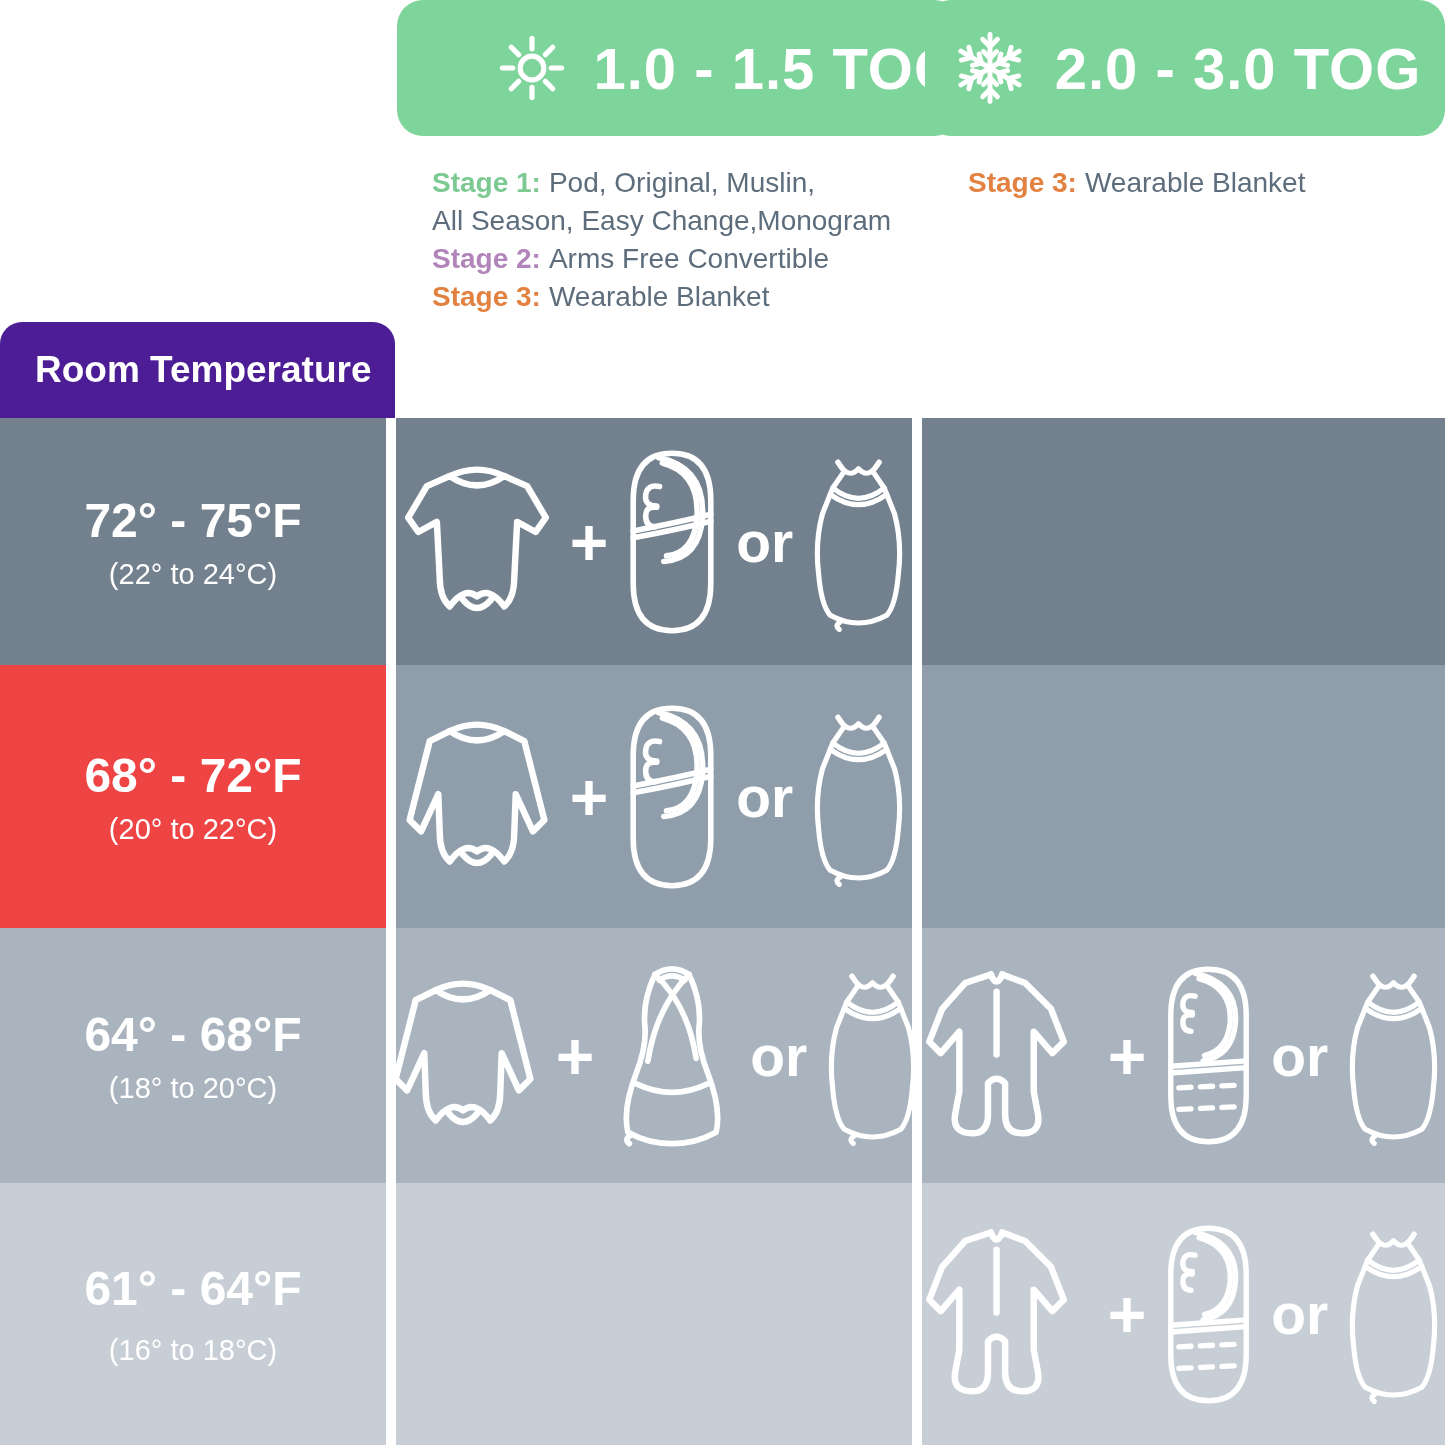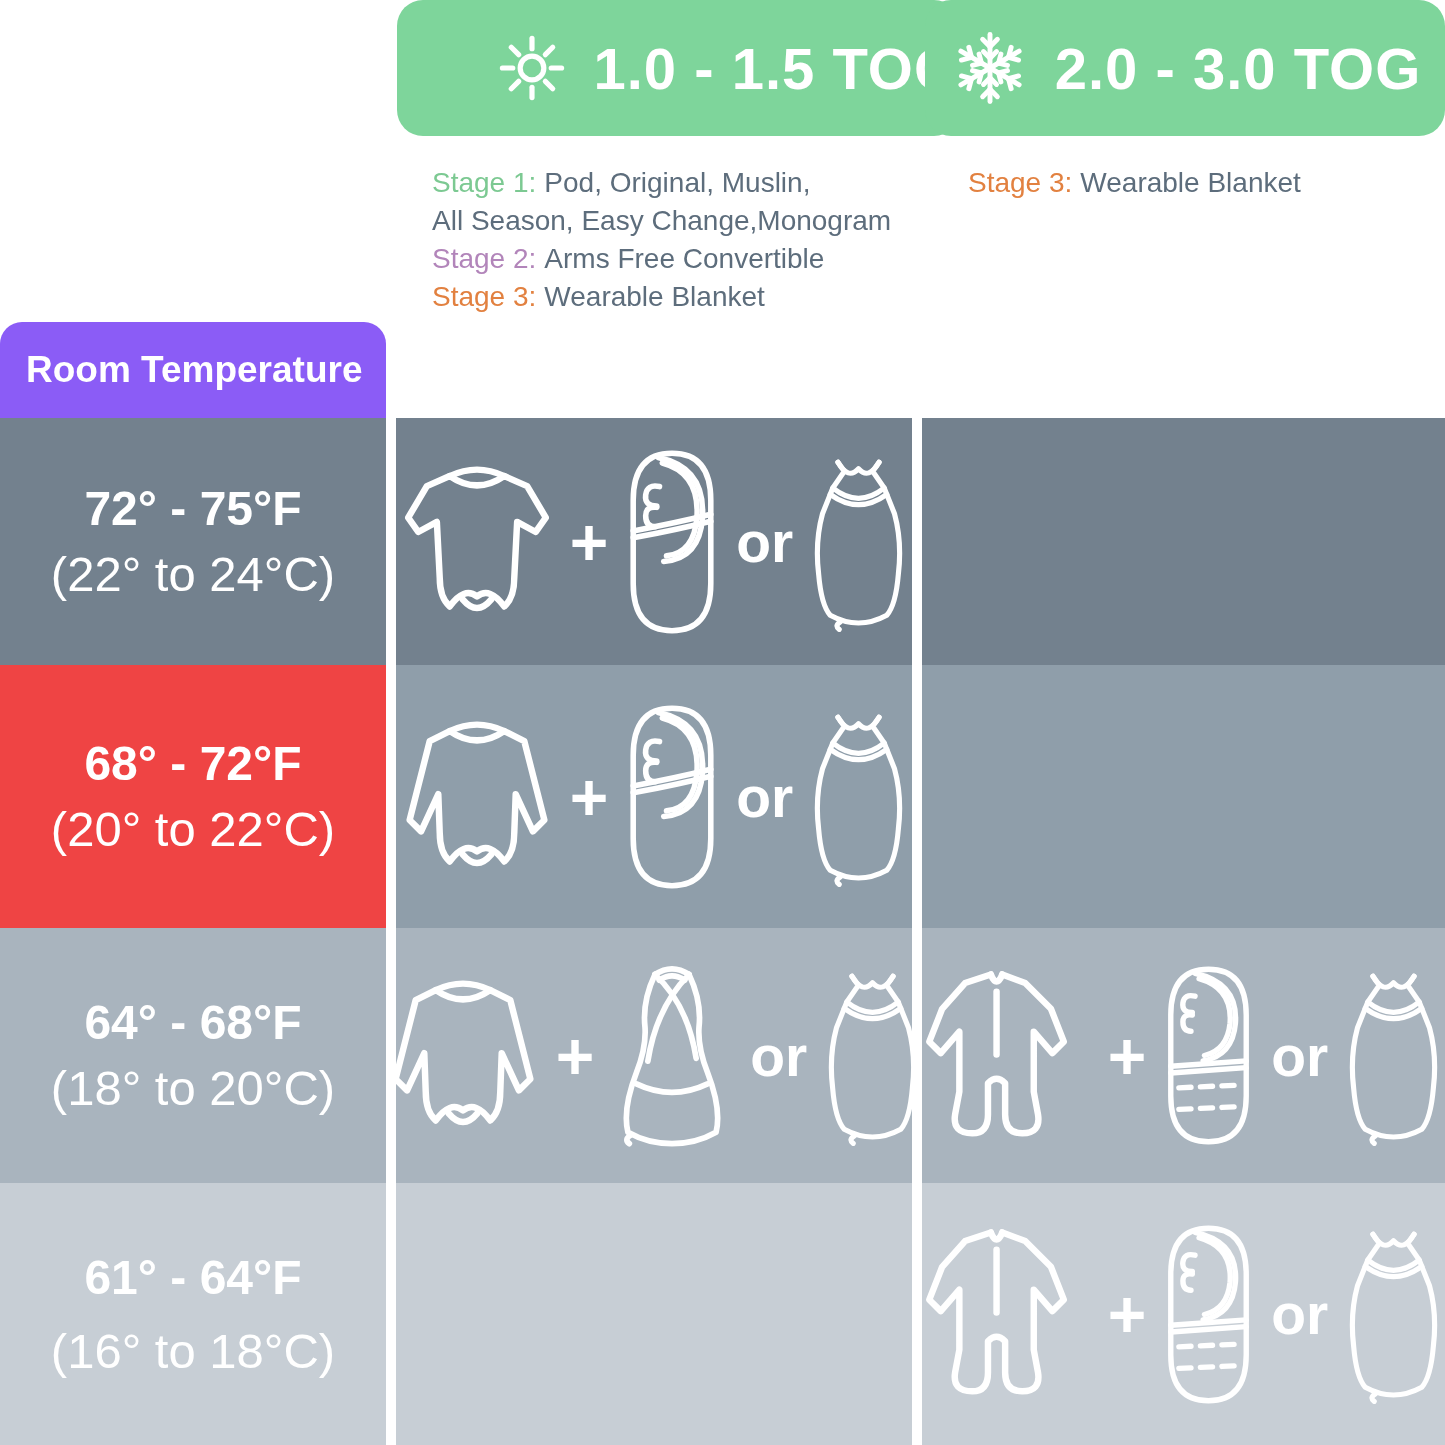--- a/index.html
+++ b/index.html
@@ -15,42 +15,42 @@
   .pill-label{color:#fff;font-size:58px;font-weight:bold;letter-spacing:1px;}
   .hicon{stroke:#fff;fill:none;}
   .hicon.sun{width:74px;height:74px;}
   .hicon.snowflake{width:82px;height:82px;}
 
   
   .notes{position:absolute;top:164px;}
   .notes-warm{left:432px;}
   .notes-cold{left:968px;}
   .note-line{font-size:28px;line-height:38px;white-space:nowrap;}
-  .note-label{font-weight:normal;margin-right:8px;text-align:right;}
+  .note-label{font-weight:bold;margin-right:8px;text-align:right;}
   .note-label:empty{display:none;margin:0;}
 
   
   .room-tab{position:absolute;left:0;top:322px;width:386px;height:96px;
             border-radius:22px 22px 0 0;display:flex;align-items:center;}
   .room-tab span{color:#fff;font-size:37px;font-weight:bold;margin-left:26px;}
 
   
   #grid{position:absolute;left:0;top:418px;width:1445px;}
   .t-row{display:flex;}
   #grid .t-row:nth-child(1){height:247px;}
   #grid .t-row:nth-child(2){height:263px;}
   #grid .t-row:nth-child(3){height:255px;}
   #grid .t-row:nth-child(4){height:262px;}
   .cell{display:flex;align-items:center;justify-content:center;}
   .temp-cell{width:386px;flex-direction:column;}
   .gutter{width:10px;background:#fff;}
   .combo.warm{width:516px;gap:10px;}
   .combo.cold{width:523px;gap:10px;}
   .temp-f{color:#fff;font-size:48px;font-weight:bold;margin-bottom:10px;}
-  .temp-c{color:#fff;font-size:49px;}
+  .temp-c{color:#fff;font-size:29px;}
   .plus{color:#fff;font-size:66px;font-weight:900;margin:0 4px;}
   .or{color:#fff;font-size:57px;font-weight:bold;margin:0 4px;}
 
   .g-icon{stroke:#fff;fill:none;flex:none;}
   .bodysuit-short,.bodysuit-long{width:158px;height:172px;}
   .swaddle-pod{width:100px;height:194px;}
   .swaddle-dashed{width:97px;height:189px;}
   .swaddle-convertible{width:128px;height:199px;}
   .sleep-sack{width:103px;height:180px;}
   .pajamas-footed{width:172px;height:186px;}
@@ -181,21 +181,21 @@
       <span class="note-label" style="color: rgb(226, 129, 64);">Stage 3:</span><span>Wearable Blanket</span>
     </div>
   </div>
 
   <div class="notes notes-cold" style="color: rgb(93, 109, 124);">
     <div class="note-line">
       <span class="note-label" style="color: rgb(226, 129, 64);">Stage 3:</span><span>Wearable Blanket</span>
     </div>
   </div>
 
-  <div class="room-tab" style="background: #8b5cf6;">
+  <div class="room-tab" style="background: #4c1d95; padding-left: 9px;">
     <span>Room Temperature</span>
   </div>
 
   <div id="grid">
       <div class="t-row">
         <div class="cell temp-cell" style="background: rgb(115, 129, 142);">
           <div class="temp-f">72° - 75°F</div>
           <div class="temp-c">(22° to 24°C)</div>
         </div>
         <div class="gutter"></div>

